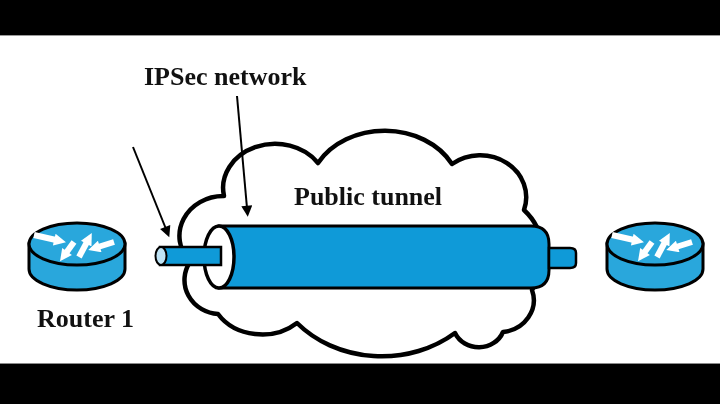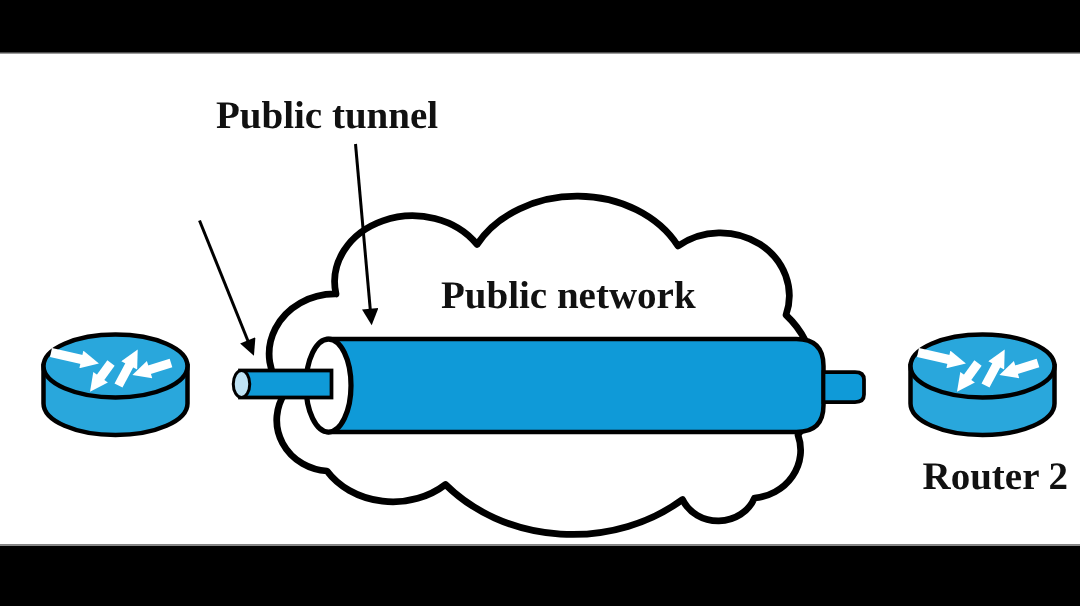--- a/index.html
+++ b/index.html
@@ -88,16 +88,16 @@
       <ellipse cx="77" cy="244" rx="48" ry="21" style="fill:var(--router-blue)" stroke="var(--outline)" stroke-width="3"></ellipse>
       <g stroke="#fff" stroke-width="6">
         <line x1="34" y1="235" x2="56" y2="240" marker-end="url(#arrWhite)"></line>
         <line x1="79" y1="257" x2="87" y2="242" marker-end="url(#arrWhite)"></line>
         <line x1="74" y1="242" x2="66" y2="253" marker-end="url(#arrWhite)"></line>
         <line x1="114" y1="242" x2="98" y2="247" marker-end="url(#arrWhite)"></line>
       </g>
     </g>
   </svg>
 
-  <div class="lbl" id="ipsec-label">Public tunnel</div>
-  <div class="lbl" id="pub-label">Public network</div>
-  <div class="lbl" id="r2-label">Router 2</div>
+  <div class="lbl" id="ipsec-label">IPSec network</div>
+  <div class="lbl" id="pub-label">Public tunnel</div>
+  <div class="lbl" id="r1-label">Router 1</div>
 </div>
 
 </body></html>

